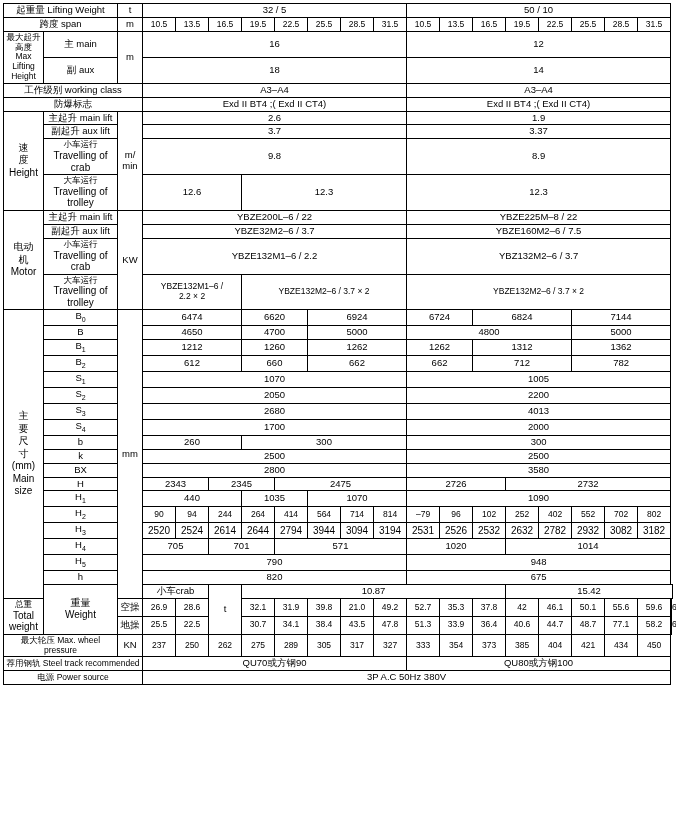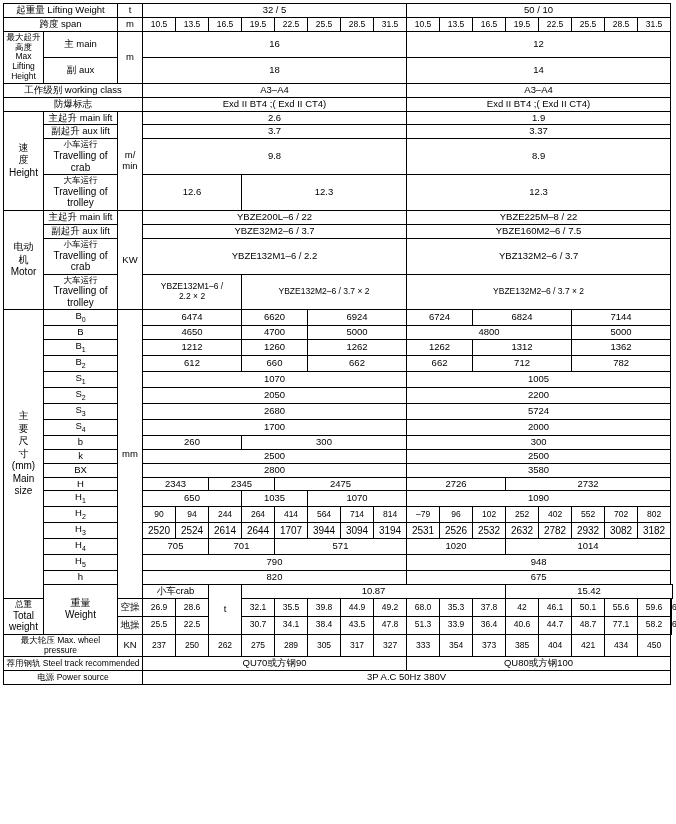--- a/index.html
+++ b/index.html
@@ -225,21 +225,21 @@
     <td colspan="8">1005</td>
   </tr>
   <tr>
     <td><span>S</span><sub>2</sub></td>
     <td colspan="8">2050</td>
     <td colspan="8">2200</td>
   </tr>
   <tr>
     <td><span>S</span><sub>3</sub></td>
     <td colspan="8">2680</td>
-    <td colspan="8">5724</td>
+    <td colspan="8">4013</td>
   </tr>
   <tr>
     <td><span>S</span><sub>4</sub></td>
     <td colspan="8">1700</td>
     <td colspan="8">2000</td>
   </tr>
   <tr>
     <td>b</td>
     <td colspan="3">260</td>
     <td colspan="5">300</td>
@@ -258,21 +258,21 @@
   <tr>
     <td>H</td>
     <td colspan="2">2343</td>
     <td colspan="2">2345</td>
     <td colspan="4">2475</td>
     <td colspan="3">2726</td>
     <td colspan="5">2732</td>
   </tr>
   <tr>
     <td><span>H</span><sub>1</sub></td>
-    <td colspan="3">650</td>
+    <td colspan="3">440</td>
     <td colspan="2">1035</td>
     <td colspan="3">1070</td>
     <td colspan="8">1090</td>
   </tr>
   <tr>
     <td><span>H</span><sub>2</sub></td>
     <td class="sm">90</td>
     <td class="sm">94</td>
     <td class="sm">244</td>
     <td class="sm">264</td>
@@ -288,21 +288,21 @@
     <td class="sm">552</td>
     <td class="sm">702</td>
     <td class="sm">802</td>
   </tr>
   <tr>
     <td><span>H</span><sub>3</sub></td>
     <td class="xs">2520</td>
     <td class="xs">2524</td>
     <td class="xs">2614</td>
     <td class="xs">2644</td>
-    <td class="xs">1707</td>
+    <td class="xs">2794</td>
     <td class="xs">3944</td>
     <td class="xs">3094</td>
     <td class="xs">3194</td>
     <td class="xs">2531</td>
     <td class="xs">2526</td>
     <td class="xs">2532</td>
     <td class="xs">2632</td>
     <td class="xs">2782</td>
     <td class="xs">2932</td>
     <td class="xs">3082</td>
@@ -340,25 +340,25 @@
   <tr>
     <td rowspan="2" class="sm">
       <div>总重</div>
       <div class="xs">Total</div>
       <div class="xs">weight</div>
     </td>
     <td>空操</td>
     <td class="sm">26.9</td>
     <td class="sm">28.6</td>
     <td class="sm">32.1</td>
-    <td class="sm">35.5</td>
+    <td class="sm">31.9</td>
     <td class="sm">39.8</td>
-    <td class="sm">44.9</td>
+    <td class="sm">21.0</td>
     <td class="sm">49.2</td>
-    <td class="sm">68.0</td>
+    <td class="sm">52.7</td>
     <td class="sm">35.3</td>
     <td class="sm">37.8</td>
     <td class="sm">42</td>
     <td class="sm">46.1</td>
     <td class="sm">50.1</td>
     <td class="sm">55.6</td>
     <td class="sm">59.6</td>
     <td class="sm">64.9</td>
   </tr>
   <tr>

